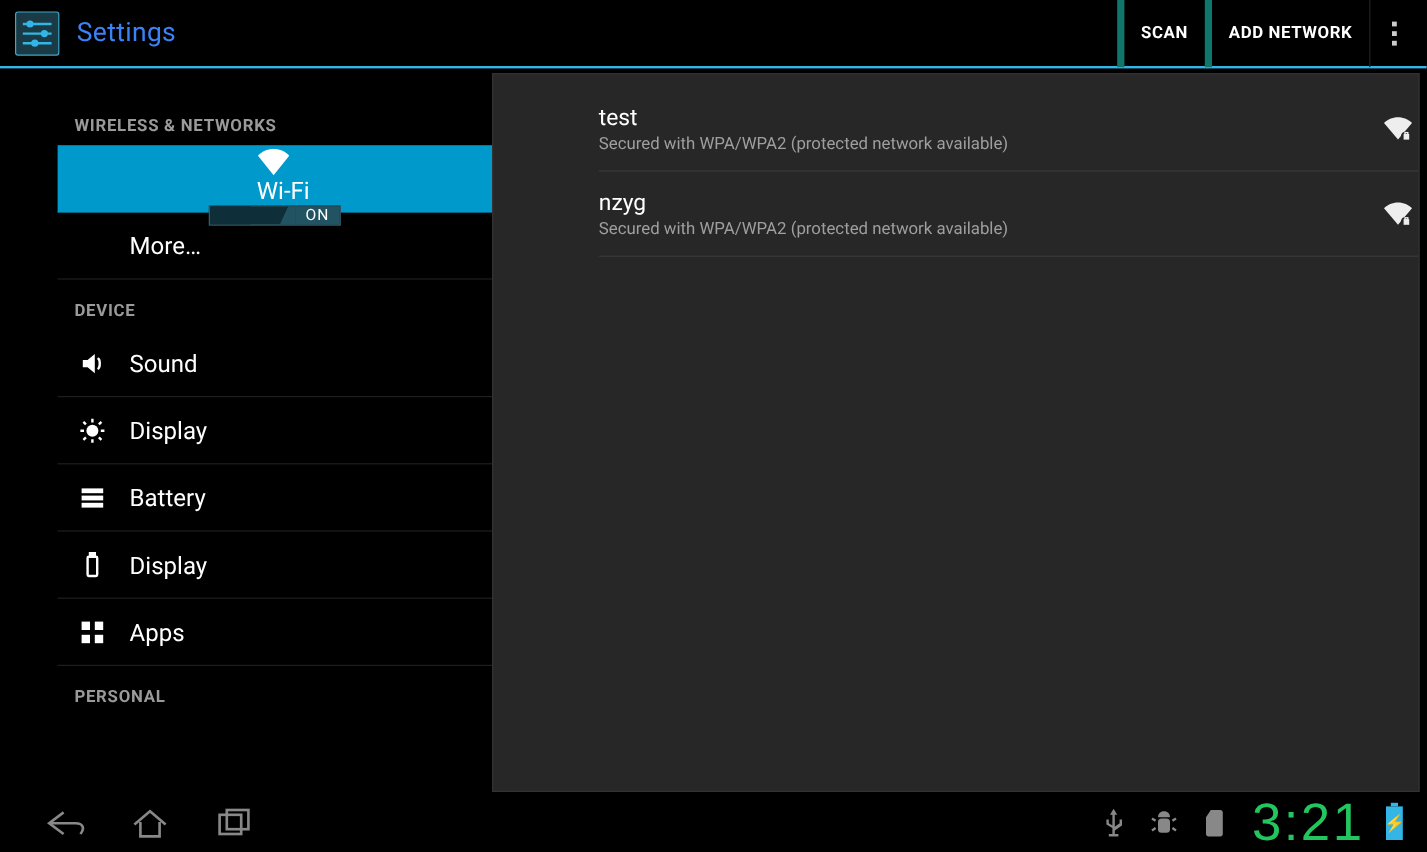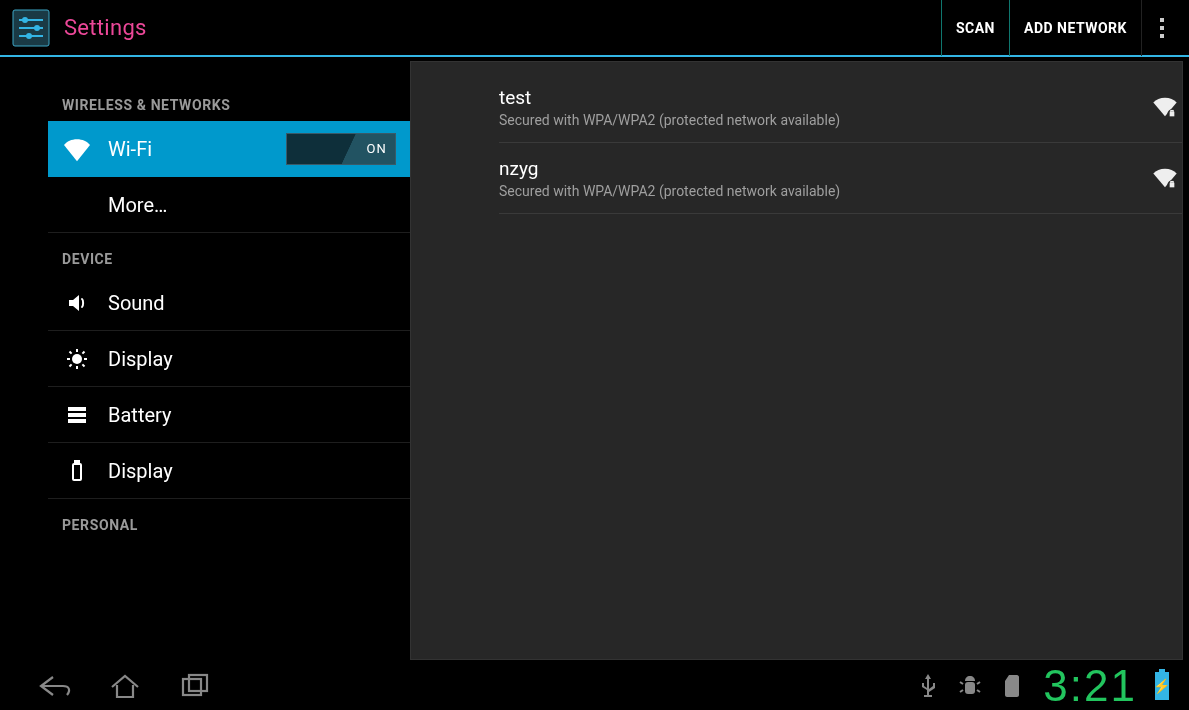--- a/index.html
+++ b/index.html
@@ -2,35 +2,35 @@
 <html><head>
 <meta charset="utf-8">
 <style>
   * { box-sizing: border-box; margin: 0; padding: 0; }
   html, body { width: 1189px; height: 710px; overflow: hidden; font-family: Roboto, "Helvetica Neue", Arial, sans-serif; background: #000; color: #fff; }
   .screen { width: 1189px; height: 710px; display: flex; flex-direction: column; background: #000; }
 
   
   .actionbar { height: 57px; display: flex; align-items: center; padding: 0 8px 0 10px; border-bottom: 2px solid #33b5e5; }
   .app-icon { width: 42px; height: 42px; margin-right: 12px; display: flex; align-items: center; justify-content: center; }
-  .app-title { font-size: 22px; font-weight: 400; color: #ec4899; letter-spacing: 0.3px; }
+  .app-title { font-size: 22px; font-weight: 400; color: #3b82f6; letter-spacing: 0.3px; }
   .actionbar-spacer { flex: 1; }
-  .actionbar-btn { font-size: 14px; font-weight: 700; color: #fff; letter-spacing: 0.5px; padding: 0 14px; height: 57px; display: flex; align-items: center; cursor: pointer; border-left: 1px solid #0f766e; }
+  .actionbar-btn { font-size: 14px; font-weight: 700; color: #fff; letter-spacing: 0.5px; padding: 0 14px; height: 57px; display: flex; align-items: center; cursor: pointer; border-left: 6px solid #0f766e; }
   .actionbar-btn:first-of-type { border-left: none; }
   .overflow { width: 40px; height: 57px; display: flex; flex-direction: column; align-items: center; justify-content: center; gap: 4px; cursor: pointer; border-left: 1px solid #222; }
   .overflow-dot { width: 4px; height: 4px; background: #ccc; }
 
   
   .body { flex: 1; display: flex; overflow: hidden; }
 
   
   .sidebar { width: 410px; padding-left: 48px; padding-top: 40px; padding-right: 0; overflow: hidden; }
   .category { font-size: 14px; font-weight: 700; color: #9a9a9a; letter-spacing: 0.6px; margin-bottom: 8px; padding-left: 14px; }
   .side-item { height: 56px; display: flex; align-items: center; padding-left: 14px; border-bottom: 1px solid #1e1e1e; cursor: pointer; }
-  .side-item.selected { background: #0099cc; border-bottom-color: #0099cc; }
+  .side-item.selected { background: #0099cc; border-bottom-color: #0099cc; flex-direction: column; }
   .side-item .icon { width: 30px; height: 30px; margin-right: 16px; display: flex; align-items: center; justify-content: center; color: #fff; }
   .side-item .no-icon { width: 30px; margin-right: 16px; }
   .side-item .label { font-size: 20px; color: #fff; flex: 1; }
   .toggle { width: 110px; height: 32px; margin-right: 14px; position: relative; display: flex; align-items: center; border: 1px solid #3a5a68; background: #0b4a5f; cursor: pointer; }
   .toggle .knob { width: 56px; height: 100%; background: #225362; display: flex; align-items: center; justify-content: center; font-size: 13px; letter-spacing: 1px; color: #fff; position: relative; }
   .toggle .knob::before { content: ""; position: absolute; left: -18px; top: 0; bottom: 0; width: 18px; background: linear-gradient(115deg, transparent 48%, #225362 50%); }
   .toggle .track-left { width: 52px; height: 100%; background: #0e2f3a; }
   .toggle { background: #0e2f3a; gap: 37px; }
   .sidebar .category + .side-item { border-top: 0; }
   .sidebar .section-space { height: 18px; }
@@ -154,20 +154,31 @@
       <div class="side-item">
         <div class="icon">
           <svg width="24" height="24" viewBox="0 0 24 24" fill="none" stroke="#fff" stroke-width="2">
               <rect x="8" y="5" width="8" height="16" rx="1"></rect>
               <rect x="10" y="2" width="4" height="3" fill="#fff"></rect>
             </svg>
         </div>
         <div class="label">Display</div>
       </div>
 
+      <div class="side-item">
+        <div class="icon">
+          <svg width="24" height="24" viewBox="0 0 24 24" fill="#fff">
+              <rect x="3" y="3" width="7" height="7"></rect>
+              <rect x="14" y="3" width="7" height="7"></rect>
+              <rect x="3" y="14" width="7" height="7"></rect>
+              <rect x="14" y="14" width="7" height="7"></rect>
+            </svg>
+        </div>
+        <div class="label">Apps</div>
+      </div>
 
       <div class="section-space"></div>
       <div class="category">PERSONAL</div>
 
     </div>
 
     <div class="content">
 
       <div class="net-item">
         <div class="net-text">

